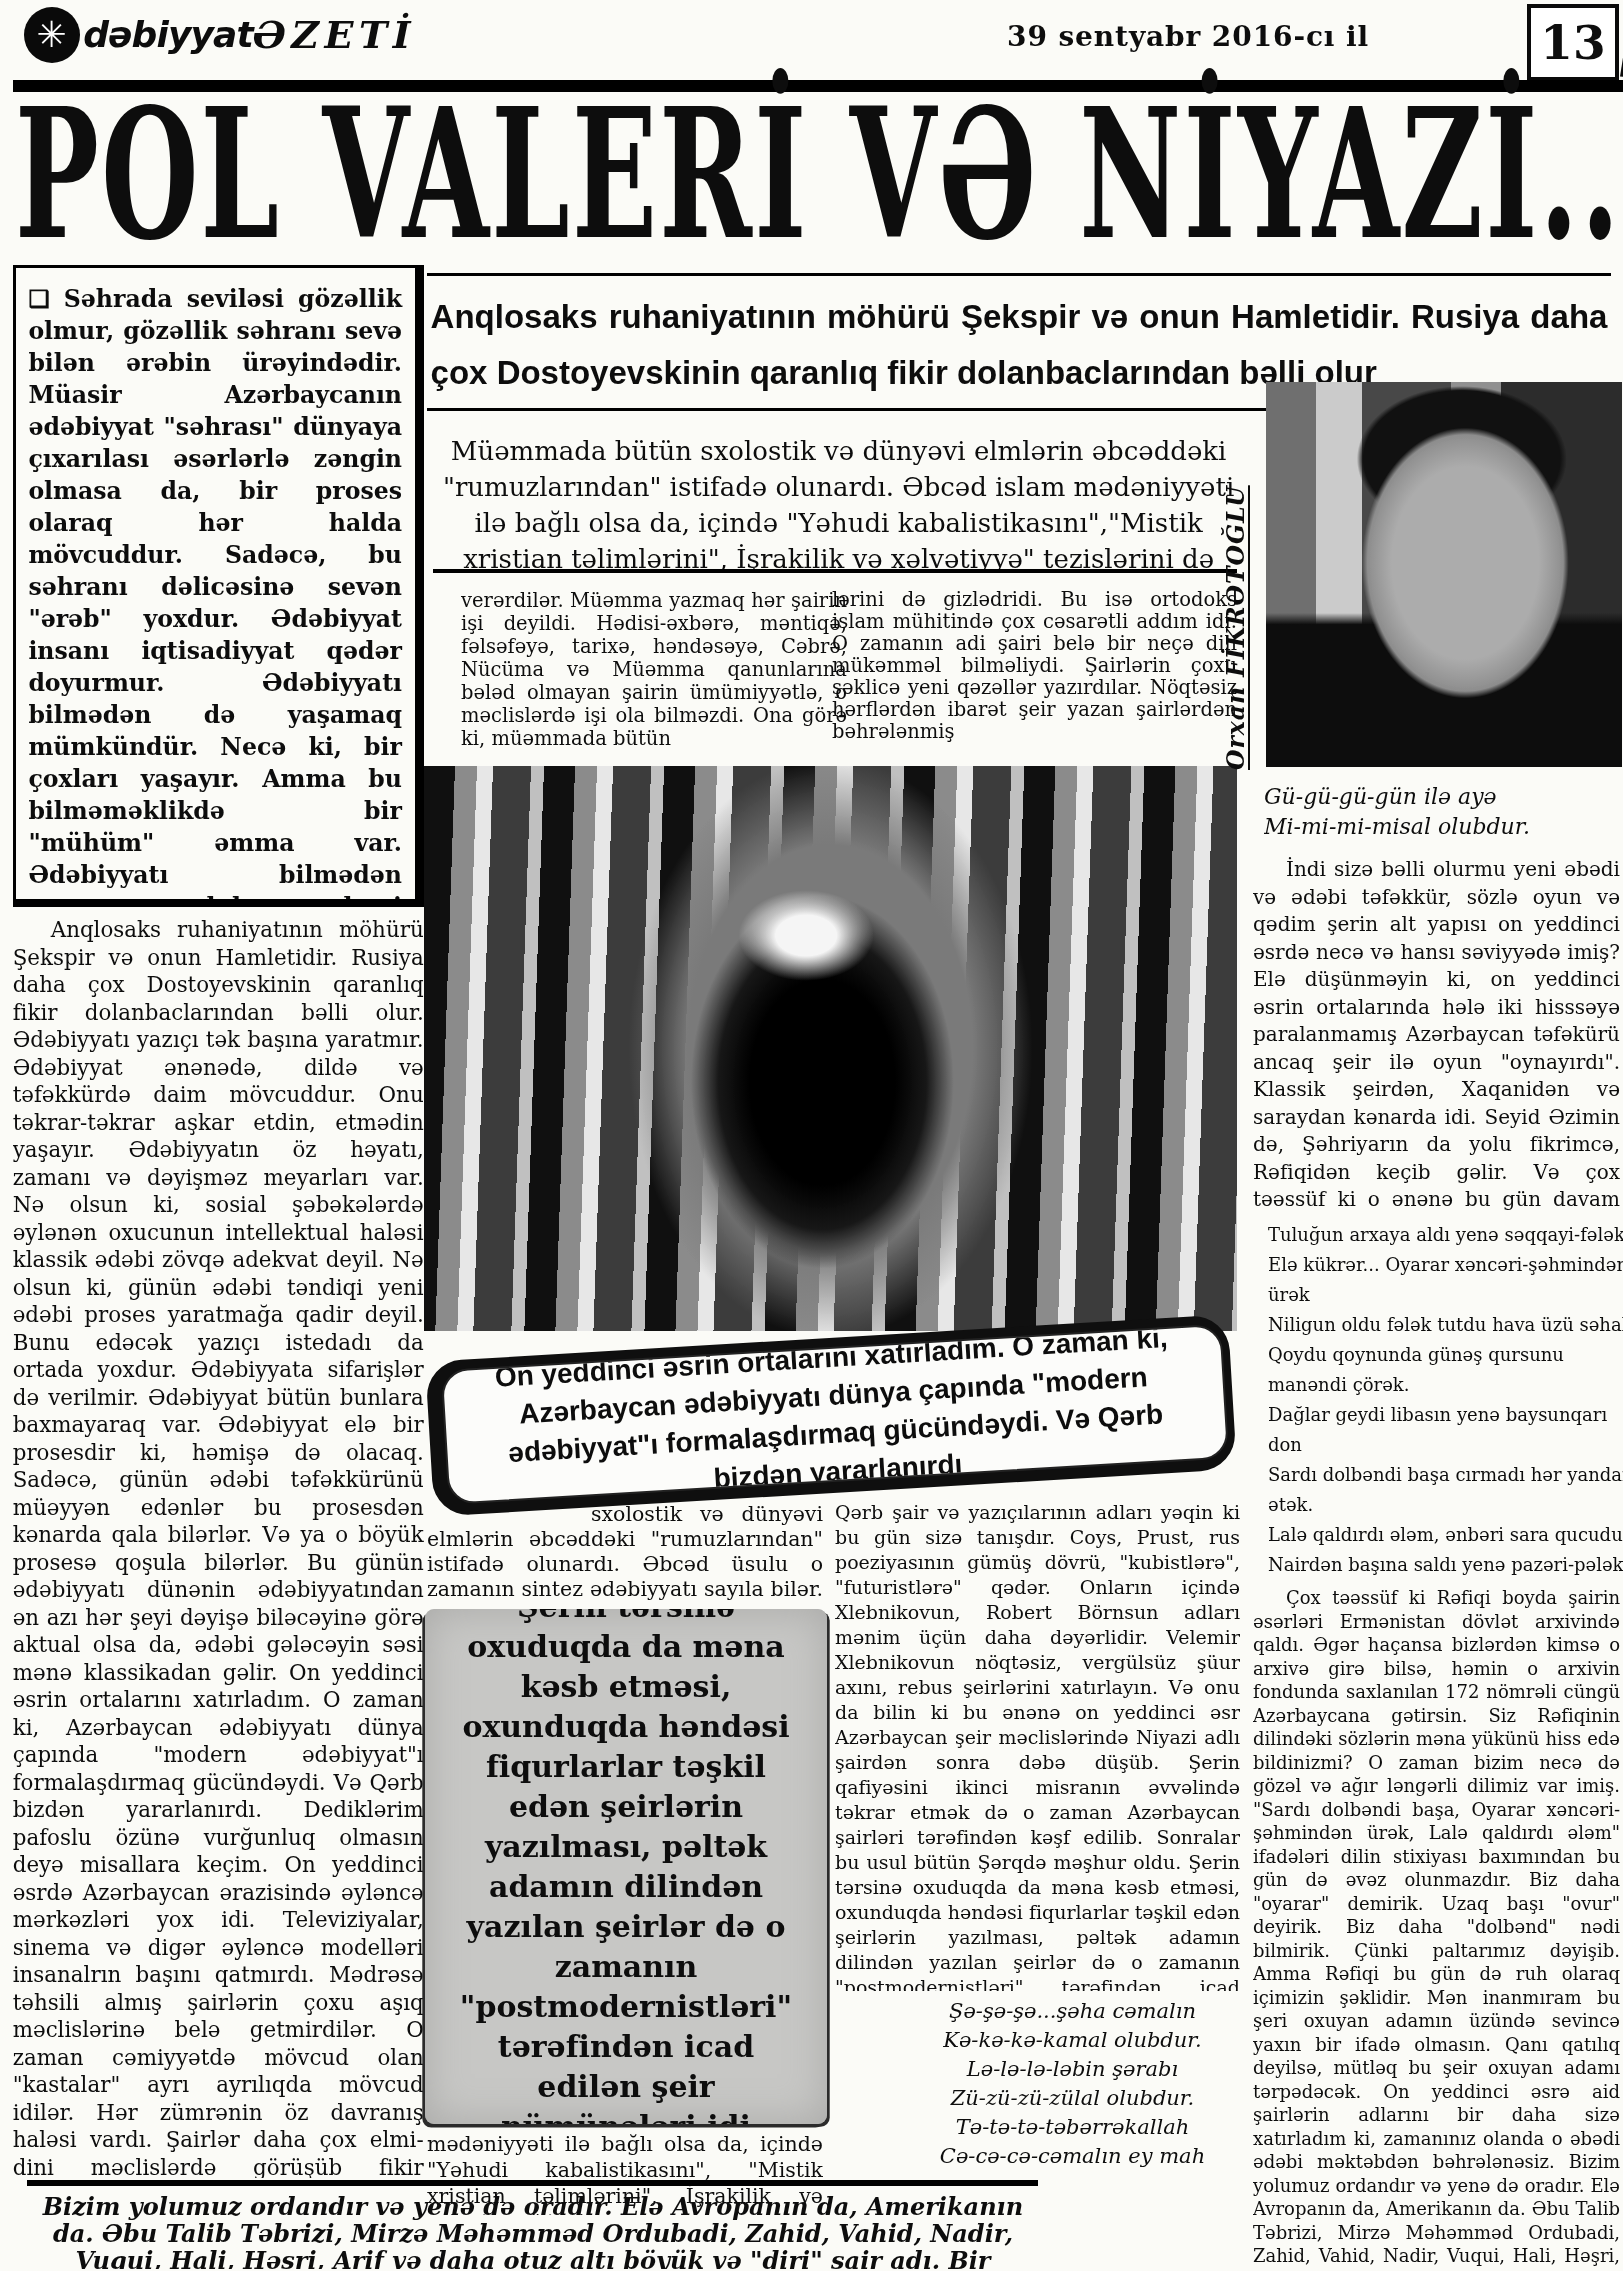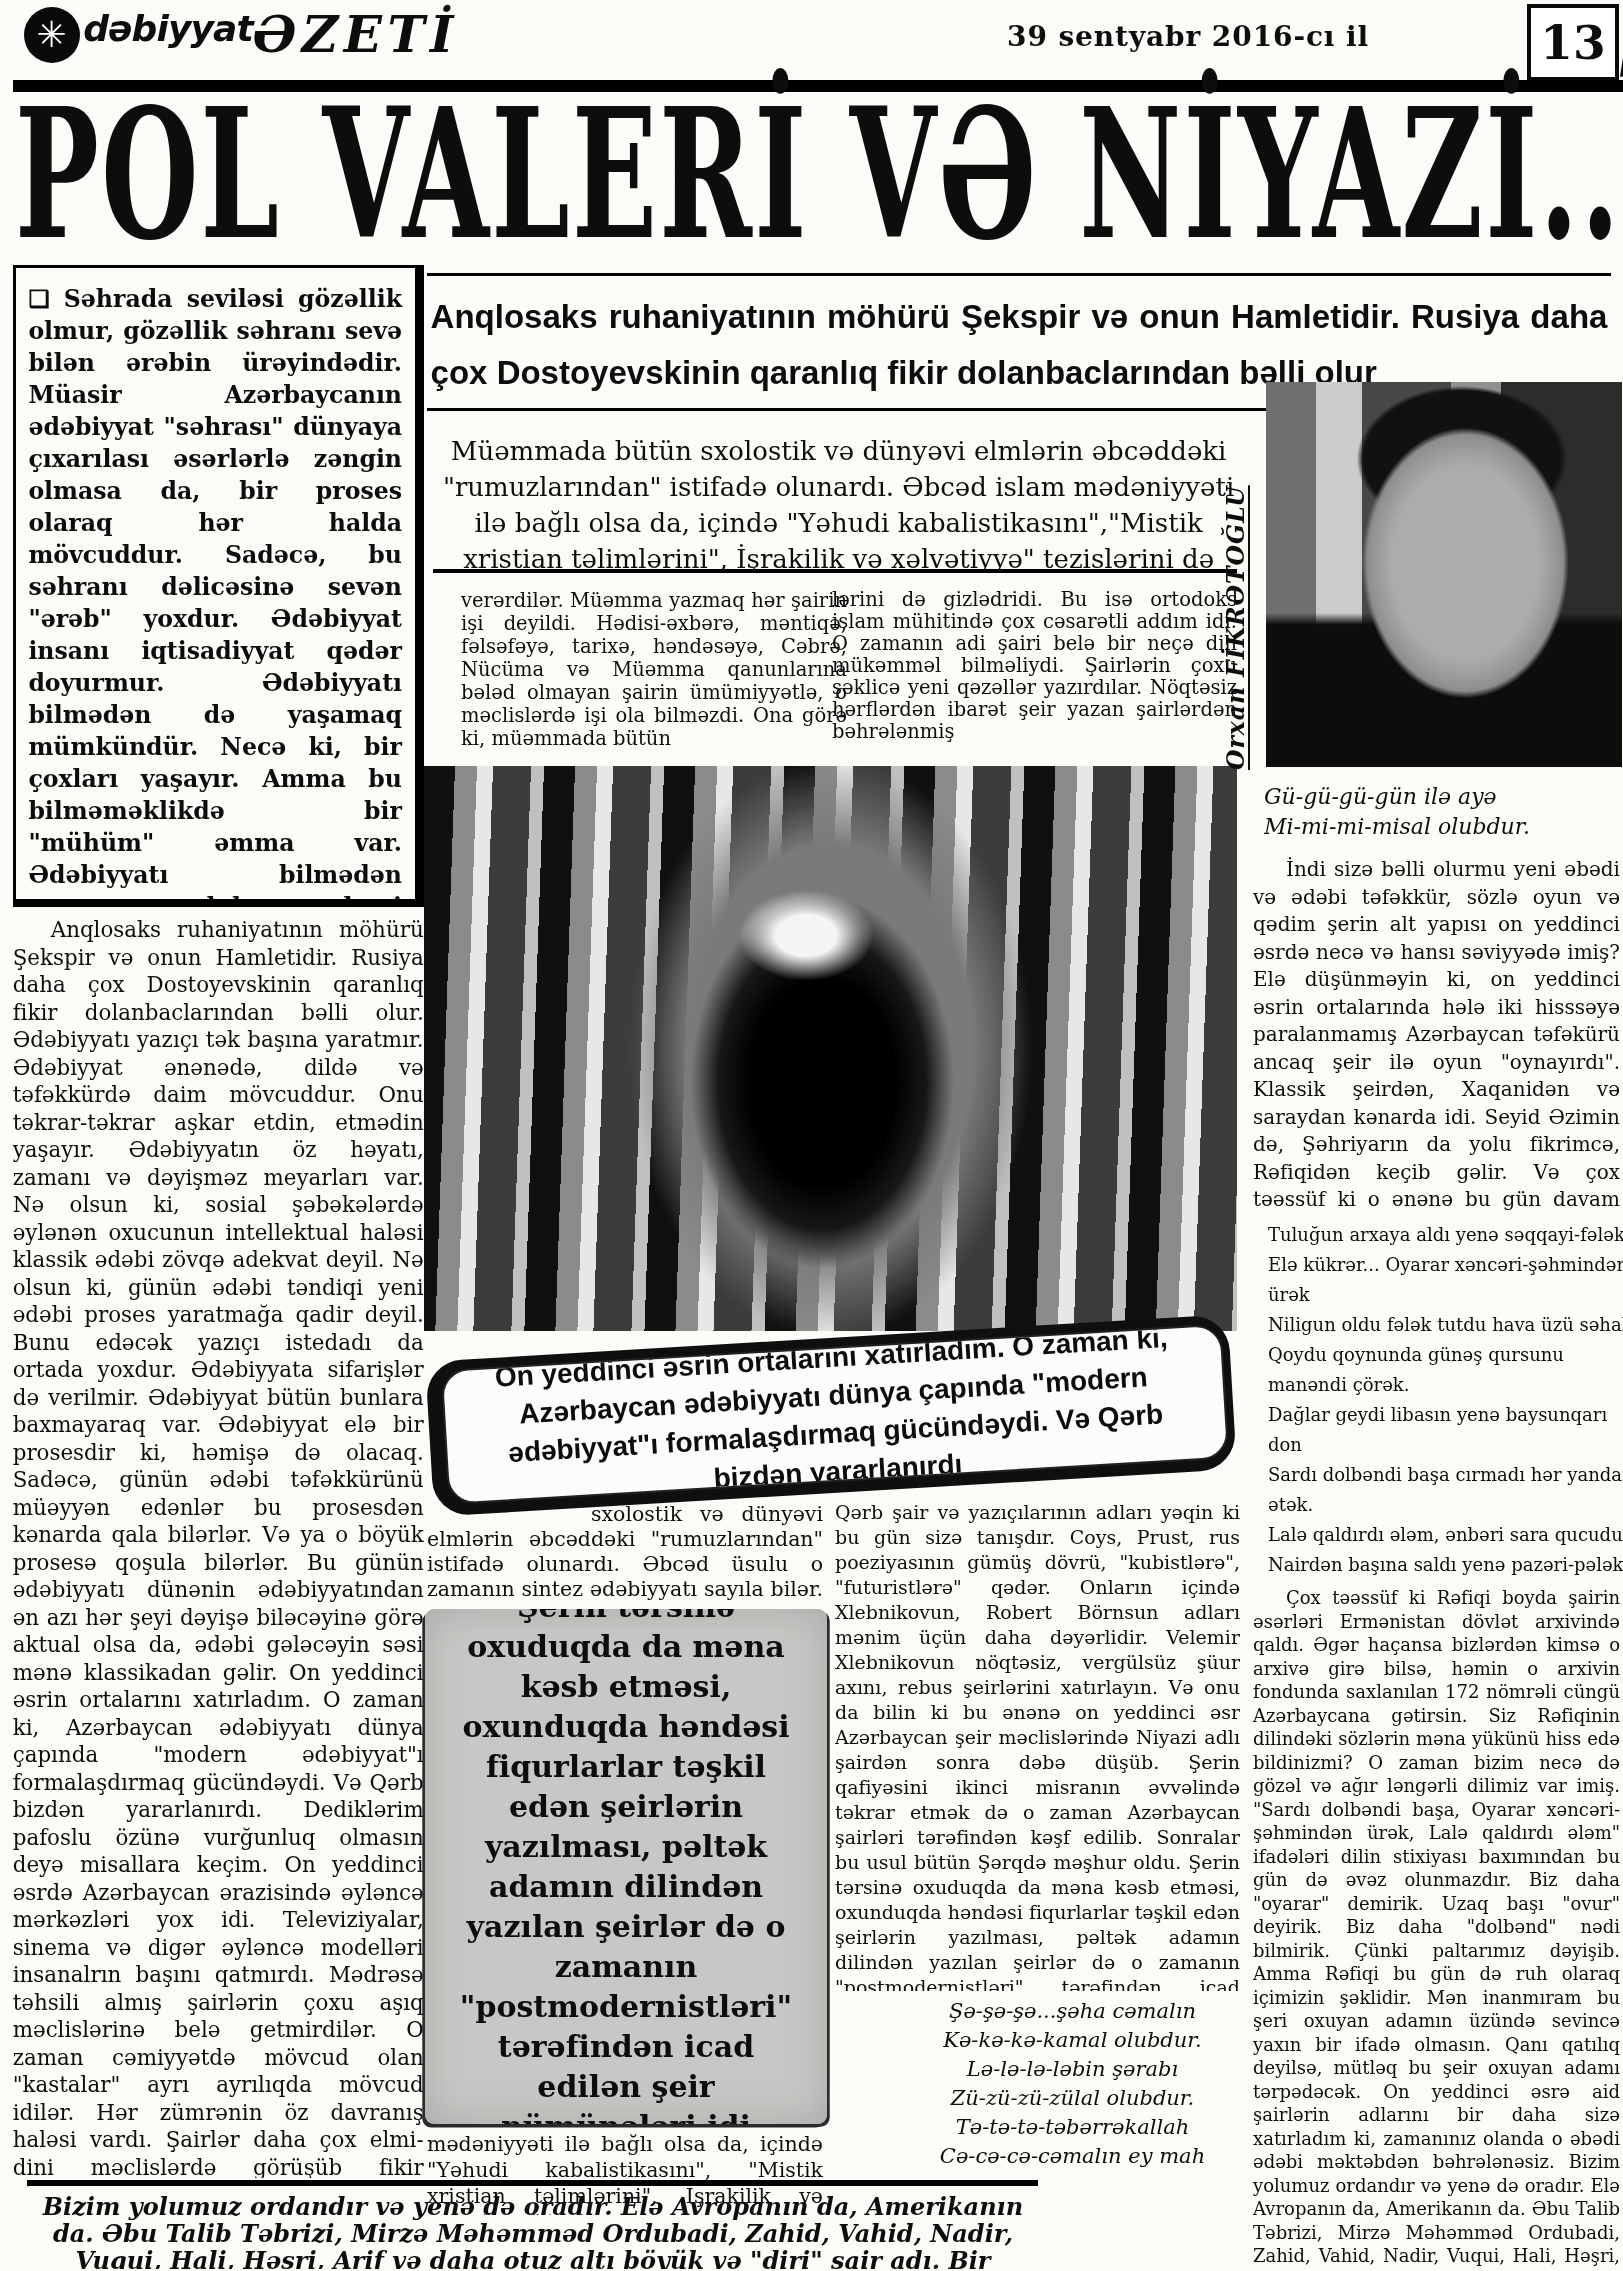--- a/index.html
+++ b/index.html
@@ -7,21 +7,21 @@
         font-family:"DejaVu Serif",serif;overflow:hidden;}
   .abs{position:absolute;}
 
   
   .logo{left:23.6px;top:7.3px;display:flex;align-items:center;gap:3.6px;}
   .logo-star{width:56px;height:56px;border-radius:50%;background:#0a0a0a;color:#fff;
              display:flex;align-items:center;justify-content:center;font-size:36px;line-height:1;
              font-family:"DejaVu Sans",sans-serif;}
   .logo-text{display:flex;line-height:.92;font-style:italic;}
   .logo-top{font-family:"DejaVu Sans",sans-serif;font-weight:bold;font-size:36px;letter-spacing:-0.9px;}
-  .logo-bottom{font-family:"DejaVu Serif",serif;font-weight:bold;font-size:50px;letter-spacing:5.5px;}
+  .logo-bottom{font-family:"DejaVu Serif",serif;font-weight:bold;font-size:38px;letter-spacing:5.5px;}
   .issue-date{left:1007px;top:20px;font-weight:bold;font-size:28px;letter-spacing:0.9px;}
   .pagenum{left:1527px;top:3.6px;width:84px;height:69px;border:4.5px solid #0a0a0a;
            display:flex;align-items:center;justify-content:center;
            font-weight:bold;font-size:47px;background:#fff;text-align:center;}
   .pagenum:after{content:"";position:absolute;right:-12.7px;top:5.5px;width:2.7px;height:64px;
                  background:#0a0a0a;transform:rotate(9deg);}
   .masthead-rule{left:12.7px;top:80px;width:1611px;height:11.8px;background:#000;}
 
   
   .headline{left:14.5px;top:96px;width:1600px;height:164px;white-space:nowrap;

